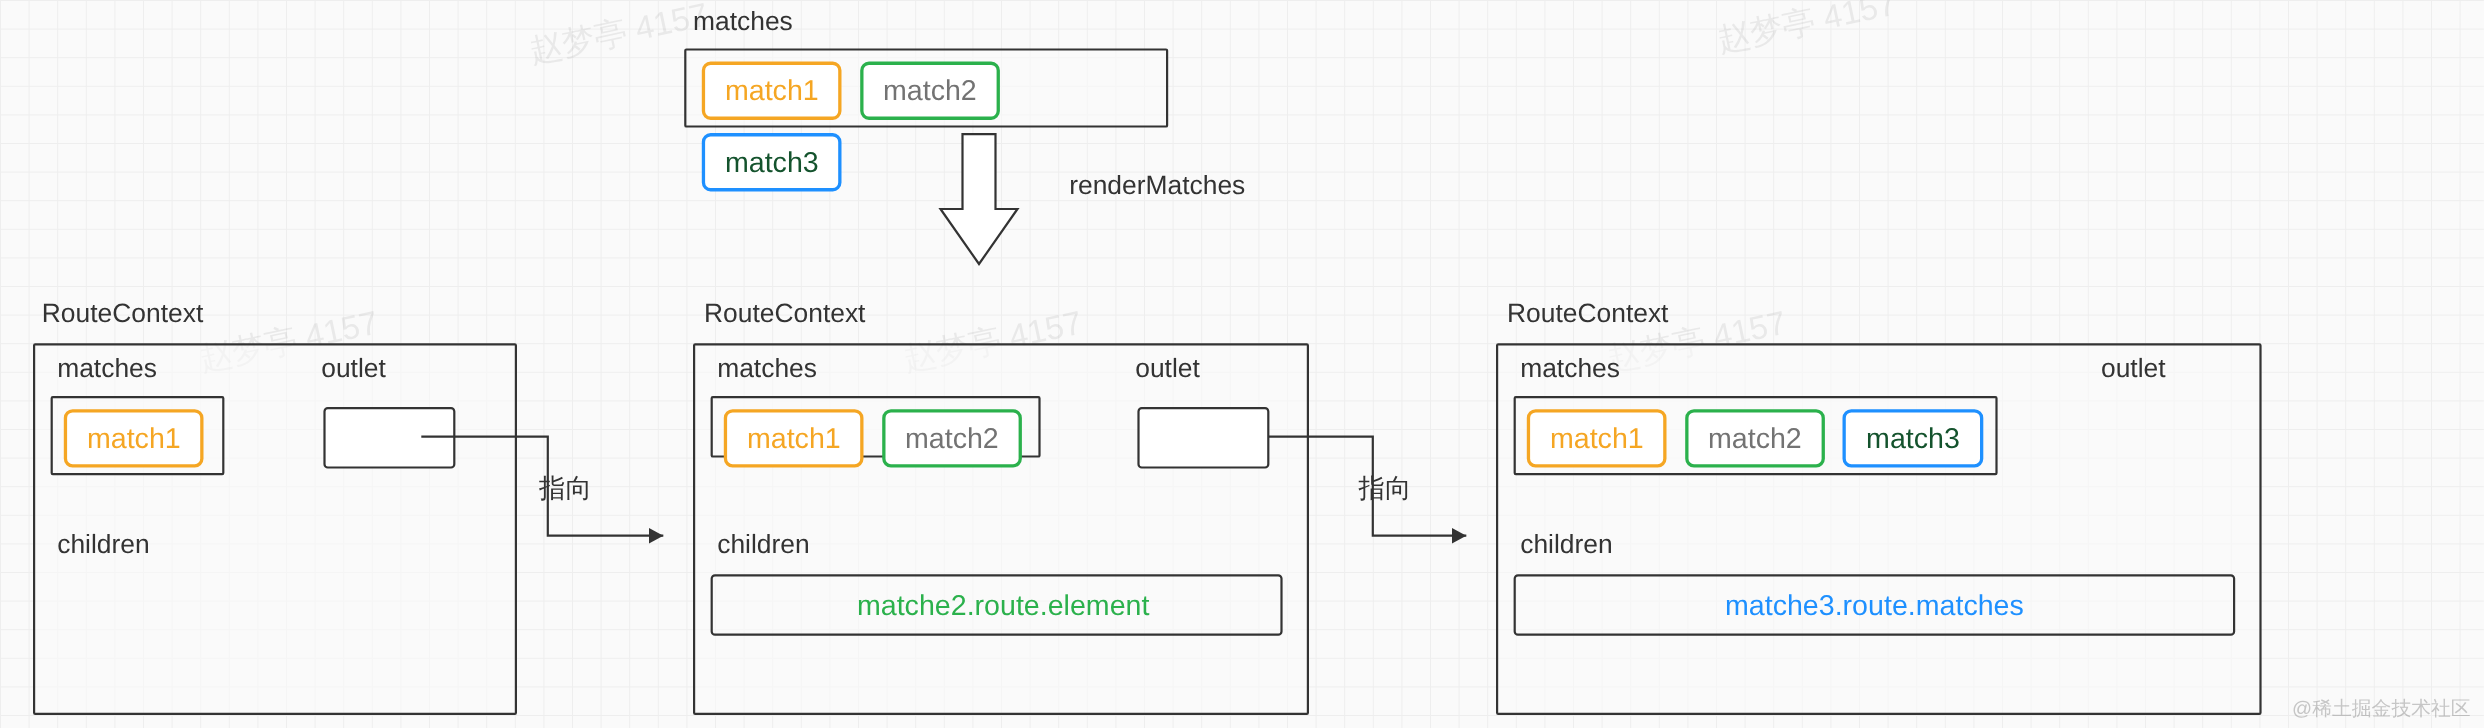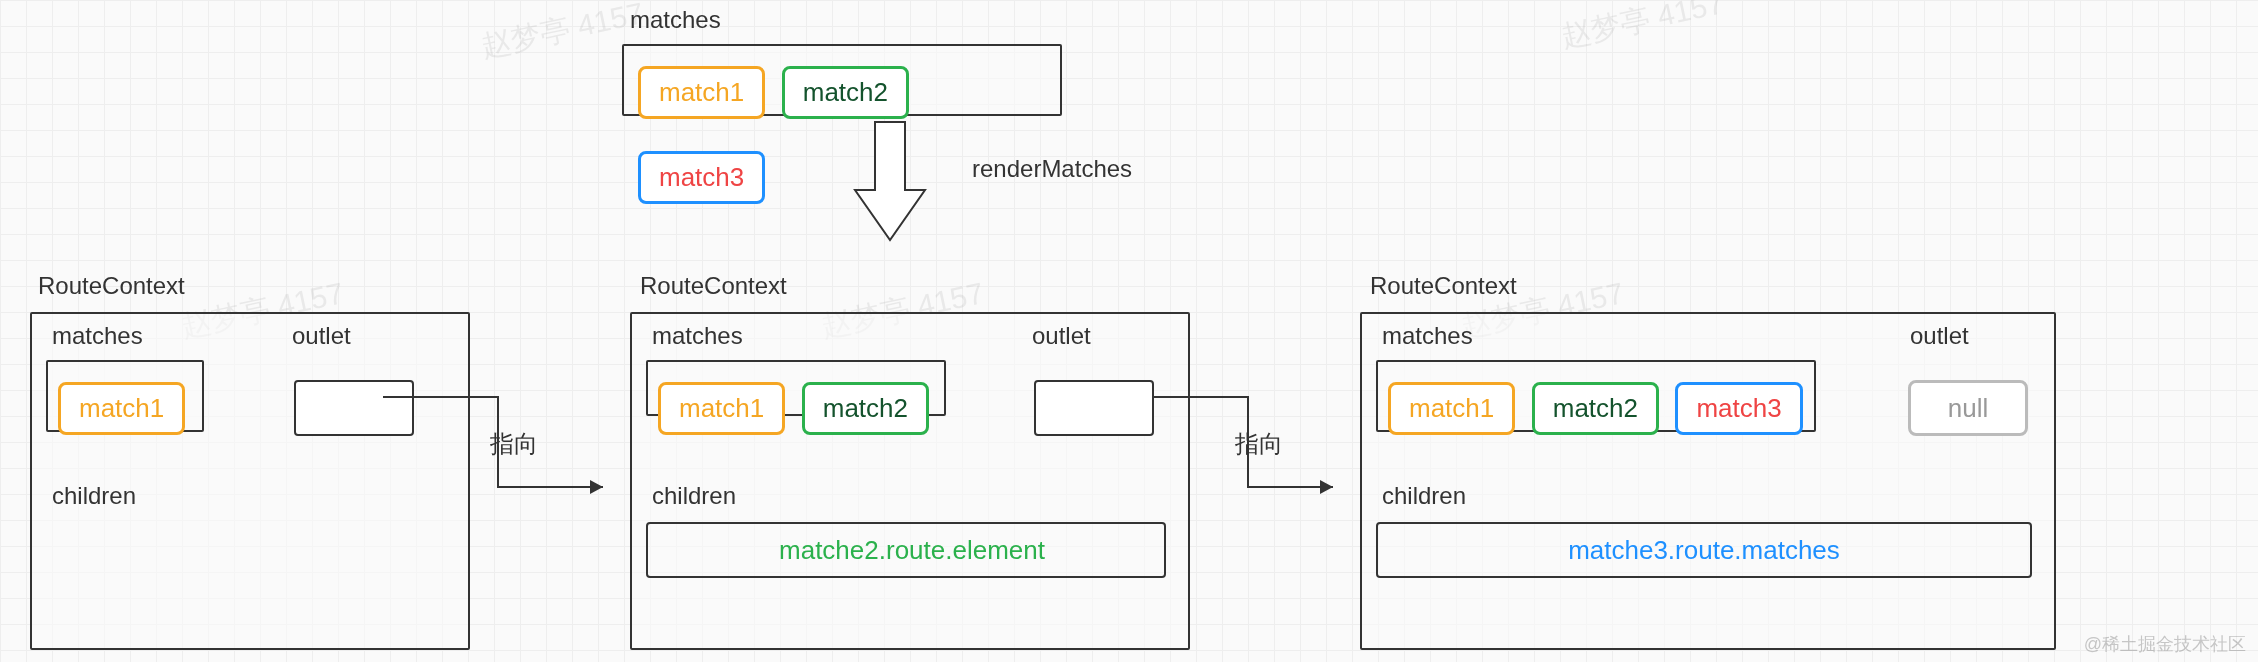--- a/index.html
+++ b/index.html
@@ -26,26 +26,26 @@
     border: 2px solid #333;
     background: rgba(250,250,250,0.6);
     border-radius: 2px;
   }
   .chip {
     display: inline-block;
     border: 3px solid;
     border-radius: 8px;
     padding: 8px 18px;
     font-size: 26px;
-    margin: 16px 6px;
+    margin: 6px 6px;
     background: #fff;
   }
   .orange { border-color: #f5a623; color: #f5a623; }
-  .green  { border-color: #2bb14c; color: #14532d; }
-  .blue   { border-color: #1e90ff; color: #ef4444; }
+  .green  { border-color: #2bb14c; color: #737373; }
+  .blue   { border-color: #1e90ff; color: #14532d; }
   .grey   { border-color: #bbb; color: #999; }
   .plain  { border: 2px solid #333; color: #333; border-radius: 4px; }
   .children-box {
     position: absolute;
     border: 2px solid #333;
     border-radius: 4px;
     display: flex;
     align-items: center;
     justify-content: center;
     font-size: 26px;
@@ -126,20 +126,19 @@
 
 <div class="lbl" style="left:1370px; top:272px;">RouteContext</div>
 <div class="box" style="left:1360px; top:312px; width:696px; height:338px;">
   <div class="lbl" style="left:20px; top:8px; position:absolute;">matches</div>
   <div class="box" style="left:14px; top:46px; width:440px; height:72px; padding:4px;">
     <span class="chip orange">match1</span>
     <span class="chip green">match2</span>
     <span class="chip blue">match3</span>
   </div>
   <div class="lbl" style="left:548px; top:8px; position:absolute;">outlet</div>
-  <div class="chip grey" style="position:absolute; left:540px; top:50px; width:120px; height:56px; text-align:center; display:flex; align-items:center; justify-content:center;">null</div>
   <div class="lbl" style="left:20px; top:168px; position:absolute;">children</div>
   <div class="children-box" style="left:14px; top:208px; width:656px; height:56px;">
     <span style="color:#1e90ff;">matche3.route.matches</span>
   </div>
 </div>
 
 <div class="footer-wm">@稀土掘金技术社区</div>
 
 </body></html>

